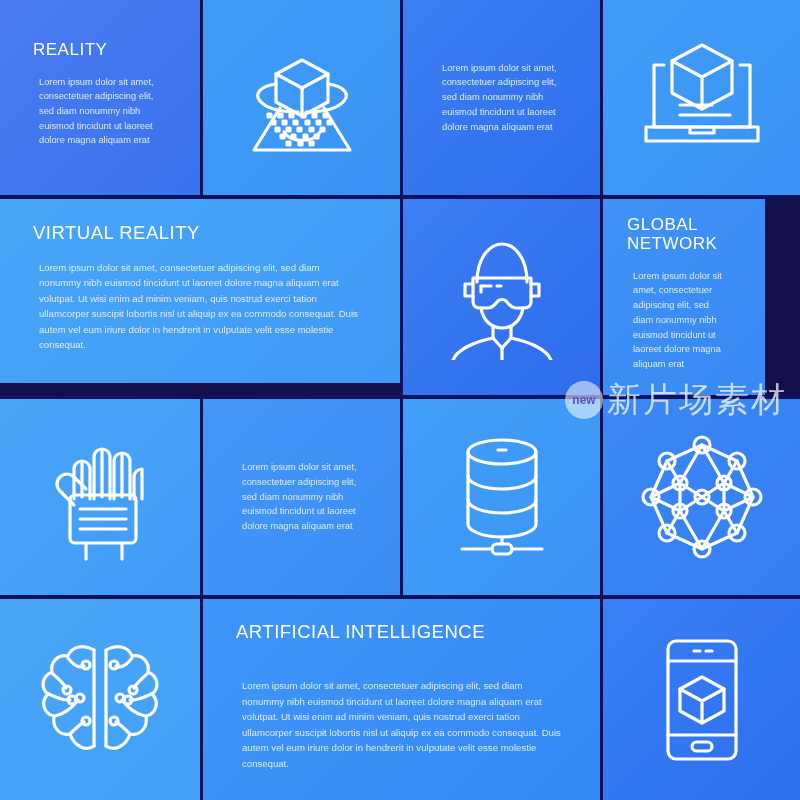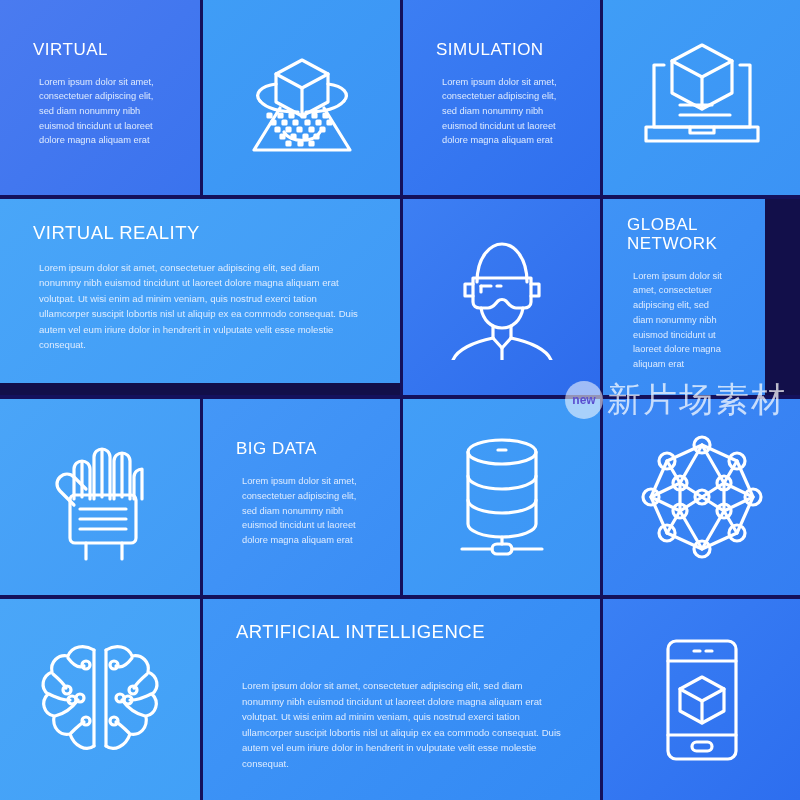--- a/index.html
+++ b/index.html
@@ -90,21 +90,21 @@
     font-family:"DejaVu Sans",sans-serif;
     white-space:nowrap;
   }
 </style>
 </head>
 <body>
 
 <div id="root">
 
   <div class="panel text-panel pad-s" style="left:0;top:0;width:200px;height:195px;background:linear-gradient(135deg,#4a7bf0,#3a73ee);">
-    <h2 class="ptitle">VIRTUAL</h2>
+    <h2 class="ptitle">REALITY</h2>
     <p class="pbody">Lorem ipsum dolor sit amet, consectetuer adipiscing elit, sed diam nonummy nibh euismod tincidunt ut laoreet dolore magna aliquam erat</p>
   </div>
 
   <div class="panel icon-panel" style="left:203px;top:0;width:197px;height:195px;background:linear-gradient(135deg,#3f9df6,#3b93f5);">
     <svg class="ico" width="112" height="120" viewBox="0 0 112 120">
 
       <path d="M56 22 L82 36 L82 64 L56 78 L30 64 L30 36 Z"></path>
       <path d="M30 36 L56 50 L82 36"></path>
       <path d="M56 50 L56 78"></path>
 
@@ -140,21 +140,20 @@
         <rect x="58" y="97" width="3" height="3"></rect>
           <rect x="69" y="97" width="3" height="3"></rect>
         <rect x="41" y="104" width="3" height="3"></rect>
           <rect x="53" y="104" width="3" height="3"></rect>
         <rect x="64" y="104" width="3" height="3"></rect>
       </g>
     </svg>
   </div>
 
   <div class="panel text-panel pad-s" style="left:403px;top:0;width:197px;height:195px;background:linear-gradient(135deg,#3c7ef3,#2f6fee);">
-    <h2 class="ptitle">SIMULATION</h2>
     <p class="pbody">Lorem ipsum dolor sit amet, consectetuer adipiscing elit, sed diam nonummy nibh euismod tincidunt ut laoreet dolore magna aliquam erat</p>
   </div>
 
   <div class="panel icon-panel" style="left:603px;top:0;width:197px;height:195px;background:linear-gradient(135deg,#3f9df6,#3b93f5);">
     <svg class="ico" width="128" height="118" viewBox="0 0 128 118">
 
       <path d="M26 26 L16 26 L16 88 L112 88 L112 26 L102 26"></path>
       <path d="M8 88 L120 88 L120 102 L8 102 Z"></path>
       <path d="M52 88 L52 94 L76 94 L76 88"></path>
 
@@ -220,21 +219,20 @@
       <path d="M32 76 L78 76"></path>
       <path d="M32 86 L78 86"></path>
       <path d="M32 96 L78 96"></path>
 
       <path d="M38 110 L38 126"></path>
       <path d="M74 110 L74 126"></path>
     </svg>
   </div>
 
   <div class="panel text-panel pad-s" style="left:203px;top:399px;width:197px;height:196px;background:linear-gradient(135deg,#4497f7,#3a8df5);">
-    <h2 class="ptitle">BIG DATA</h2>
     <p class="pbody">Lorem ipsum dolor sit amet, consectetuer adipiscing elit, sed diam nonummy nibh euismod tincidunt ut laoreet dolore magna aliquam erat</p>
   </div>
 
   <div class="panel icon-panel" style="left:403px;top:399px;width:197px;height:196px;background:linear-gradient(135deg,#429ef7,#3b94f5);">
     <svg class="ico" width="92" height="122" viewBox="0 0 92 122">
       <ellipse cx="46" cy="16" rx="34" ry="12"></ellipse>
       <path d="M12 16 L12 88 C12 95 27 101 46 101 C65 101 80 95 80 88 L80 16"></path>
       <path d="M12 40 C12 47 27 53 46 53 C65 53 80 47 80 40"></path>
       <path d="M12 64 C12 71 27 77 46 77 C65 77 80 71 80 64"></path>
       <path d="M42 14 L50 14"></path>

